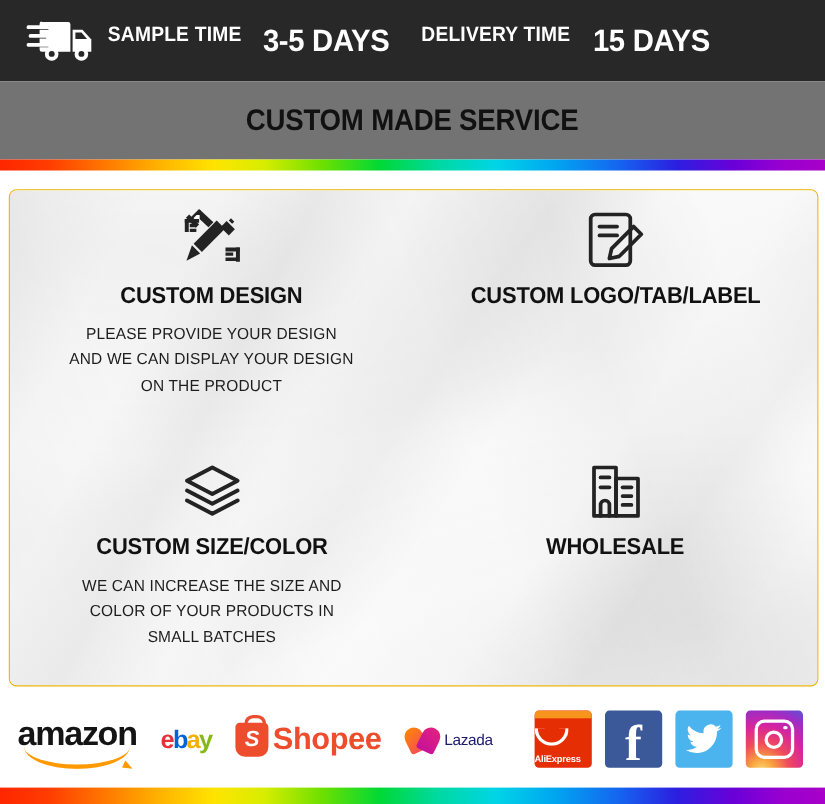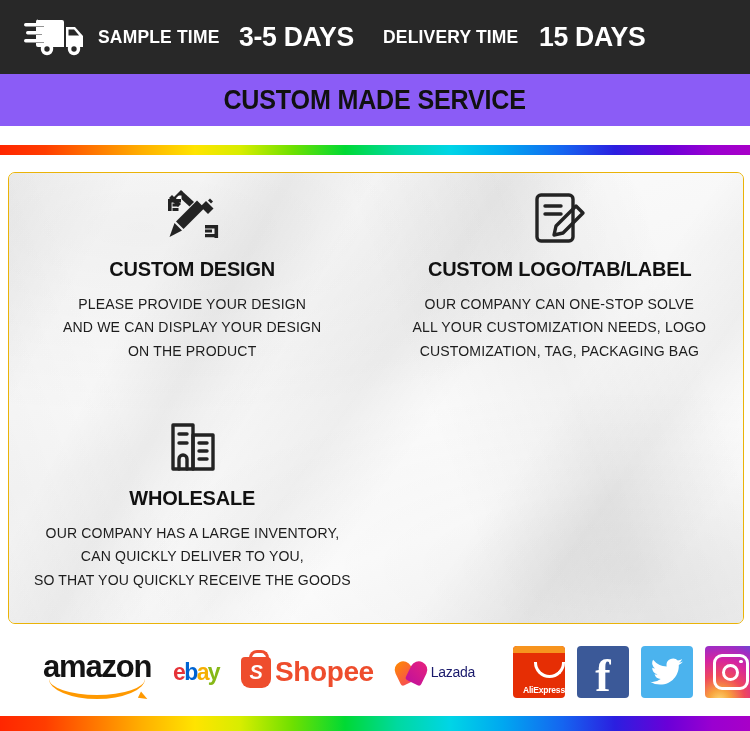--- a/index.html
+++ b/index.html
@@ -10,35 +10,35 @@
     -webkit-font-smoothing:antialiased;
   }
   .page{position:relative;width:750px;height:731px;background:#fff;}
 
   
   .topbar{
     position:absolute;left:0;top:0;width:750px;height:74px;
     background:#282828;display:flex;align-items:center;
   }
   .truck-wrap{width:86px;display:flex;justify-content:center;align-items:center;margin-left:12px;}
-  .ship-line{display:flex;align-items:center;white-space:nowrap;}
+  .ship-line{display:flex;align-items:flex-start;white-space:nowrap;}
   .lbl-small{
     color:#fff;font-weight:bold;letter-spacing:.2px;
     font-size:19px;transform:scaleX(.92);transform-origin:left center;
   }
   .lbl-big{
     color:#fff;font-weight:bold;font-size:28px;letter-spacing:-.3px;
     margin-left:9px;transform:scaleX(.95);transform-origin:left center;
   }
   .grp2{margin-left:23px;}
 
   
   .titlestrip{
-    position:absolute;left:0;top:74px;width:750px;height:52px;
-    background:#8b5cf6;display:flex;align-items:center;justify-content:center;
+    position:absolute;left:0;top:74px;width:750px;height:71px;
+    background:#737373;display:flex;align-items:center;justify-content:center;
   }
   .title-txt{
     color:#111;font-weight:bold;font-size:27px;letter-spacing:-.2px;
     transform:scaleX(.93);
   }
 
   
   .rainbow{
     position:absolute;left:0;width:750px;height:10px;
     background:linear-gradient(to right,
@@ -84,21 +84,21 @@
   }
 
   
   .logorow{
     position:absolute;left:0;top:630px;width:750px;height:84px;
     display:flex;align-items:center;
   }
   .market{display:flex;align-items:center;gap:22px;margin-left:16px;}
   .social{display:flex;align-items:center;gap:12px;margin-left:38px;}
 
-  .amazon{position:relative;width:108px;height:40px;margin-left:27px;}
+  .amazon{position:relative;width:108px;height:40px;}
   .amazon .word{
     font-size:31px;font-weight:bold;color:#141414;letter-spacing:-1.2px;
     line-height:30px;
   }
   .amazon .smile{
     position:absolute;left:6px;top:26px;width:96px;height:17px;
     border-bottom:4.5px solid #ff9900;border-radius:0 0 52% 52%/0 0 100% 100%;
   }
   .amazon .smile:after{
     content:"";position:absolute;right:-3px;bottom:-5px;
@@ -129,21 +129,21 @@
   .lazada .heart{position:relative;width:30px;height:28px;}
   .lazada .heart i{
     position:absolute;top:3px;width:17px;height:23px;border-radius:9px 9px 3px 3px;
     display:block;
   }
   .lazada .heart i.l{left:0;background:linear-gradient(160deg,#ff8a00,#f5475f);transform:rotate(-26deg);}
   .lazada .heart i.r{right:0;background:linear-gradient(200deg,#e6227d,#c2119b);transform:rotate(26deg);}
   .lazada .txt{color:#1a1a6c;font-size:14px;font-weight:400;letter-spacing:-.3px;}
 
   .sq{width:52px;height:52px;border-radius:4px;position:relative;overflow:hidden;flex:0 0 auto;}
-  .ali{background:#e62e04;display:flex;flex-direction:column;align-items:flex-end;}
+  .ali{background:#e62e04;display:flex;flex-direction:column;align-items:flex-start;}
   .ali .top{position:absolute;left:0;top:0;width:100%;height:7px;background:#f7941e;}
   .ali .smile{
     width:25px;height:13px;border:3.4px solid #fff;border-top:none;
     border-radius:0 0 40px 40px;margin-top:16px;
   }
   .ali .nm{color:#fff;font-size:8.5px;font-weight:600;margin-top:7px;letter-spacing:-.2px;}
 
   .fb{background:#3b5998;display:flex;align-items:flex-end;justify-content:center;}
   .fb .f{color:#fff;font-size:46px;font-weight:bold;line-height:.93;font-family:"Liberation Serif",serif;}
 
@@ -244,49 +244,56 @@
           <svg width="58" height="62" viewBox="0 0 58 62" aria-hidden="true">
             <g fill="none" stroke="#232323" stroke-width="3.4" stroke-linecap="round" stroke-linejoin="round">
               <path d="M10 8 h28 a4 4 0 0 1 4 4 v38 a4 4 0 0 1 -4 4 h-28 a4 4 0 0 1 -4 -4 v-38 a4 4 0 0 1 4 -4 z"></path>
               <path d="M14 19 h16"></path>
               <path d="M14 27 h16"></path>
               <path d="M45 19 l7 7 -20 20 -9 2 2 -9 z"></path>
             </g>
           </svg>
         </div>
         <div class="feat-title">CUSTOM LOGO/TAB/LABEL</div>
+      </div>
+
+      <div class="cell r2">
+        <div class="icon-box">
+          <svg width="58" height="56" viewBox="0 0 58 56" aria-hidden="true">
+            <g fill="none" stroke="#232323" stroke-width="3.6" stroke-linecap="round" stroke-linejoin="round">
+              <path d="M29 6 L52 18 L29 30 L6 18 Z"></path>
+              <path d="M6 27 L29 39 L52 27"></path>
+              <path d="M6 36 L29 48 L52 36"></path>
+            </g>
+          </svg>
+        </div>
+        <div class="feat-title">CUSTOM SIZE/COLOR</div>
         <div class="feat-lines">
-          <div>OUR COMPANY CAN ONE-STOP SOLVE</div>
-          <div>ALL YOUR CUSTOMIZATION NEEDS, LOGO</div>
-          <div>CUSTOMIZATION, TAG, PACKAGING BAG</div>
-        </div>
-      </div>
-
+          <div>WE CAN INCREASE THE SIZE AND</div>
+          <div>COLOR OF YOUR PRODUCTS IN</div>
+          <div>SMALL BATCHES</div>
+        </div>
+      </div>
 
       <div class="cell r2">
         <div class="icon-box">
           <svg width="56" height="56" viewBox="0 0 56 56" aria-hidden="true">
             <g fill="none" stroke="#232323" stroke-width="3.4" stroke-linecap="round" stroke-linejoin="round">
               <path d="M8 6 h20 v44 h-20 z"></path>
               <path d="M28 16 h20 v34 h-20 z"></path>
               <path d="M14 15 h8"></path>
               <path d="M14 24 h8"></path>
               <path d="M34 24 h8"></path>
               <path d="M34 32 h8"></path>
               <path d="M34 40 h8"></path>
               <path d="M14 50 v-10 a4 4 0 0 1 8 0 v10"></path>
             </g>
           </svg>
         </div>
         <div class="feat-title">WHOLESALE</div>
-        <div class="feat-lines">
-          <div>OUR COMPANY HAS A LARGE INVENTORY,</div>
-          <div>CAN QUICKLY DELIVER TO YOU,</div>
-          <div>SO THAT YOU QUICKLY RECEIVE THE GOODS</div>
-        </div>
       </div>
 
     </div>
   </div>
 
   <div class="logorow">
 
     <div class="market">
 
       <div class="amazon">

